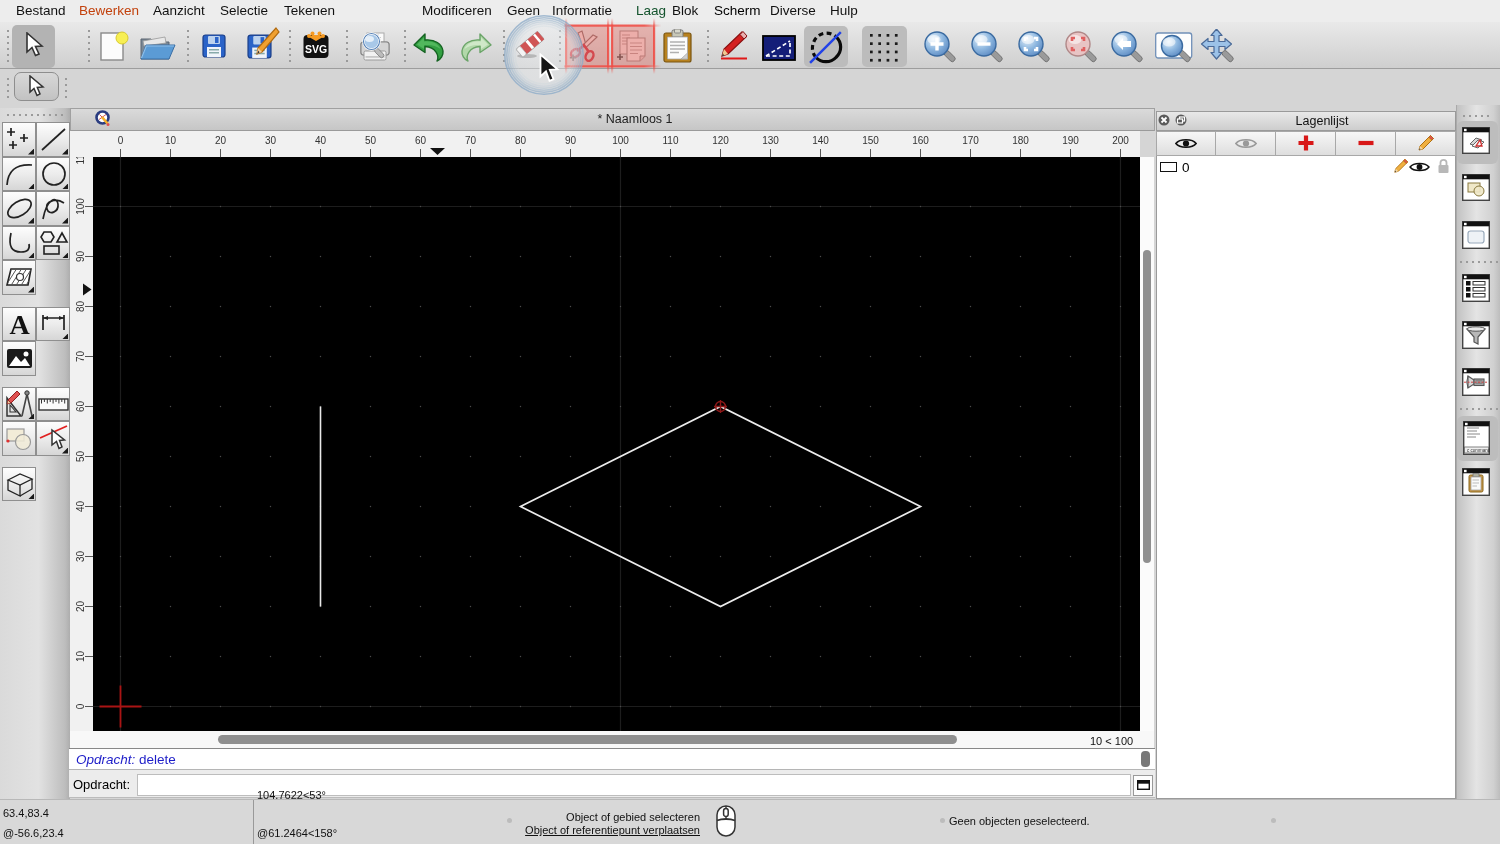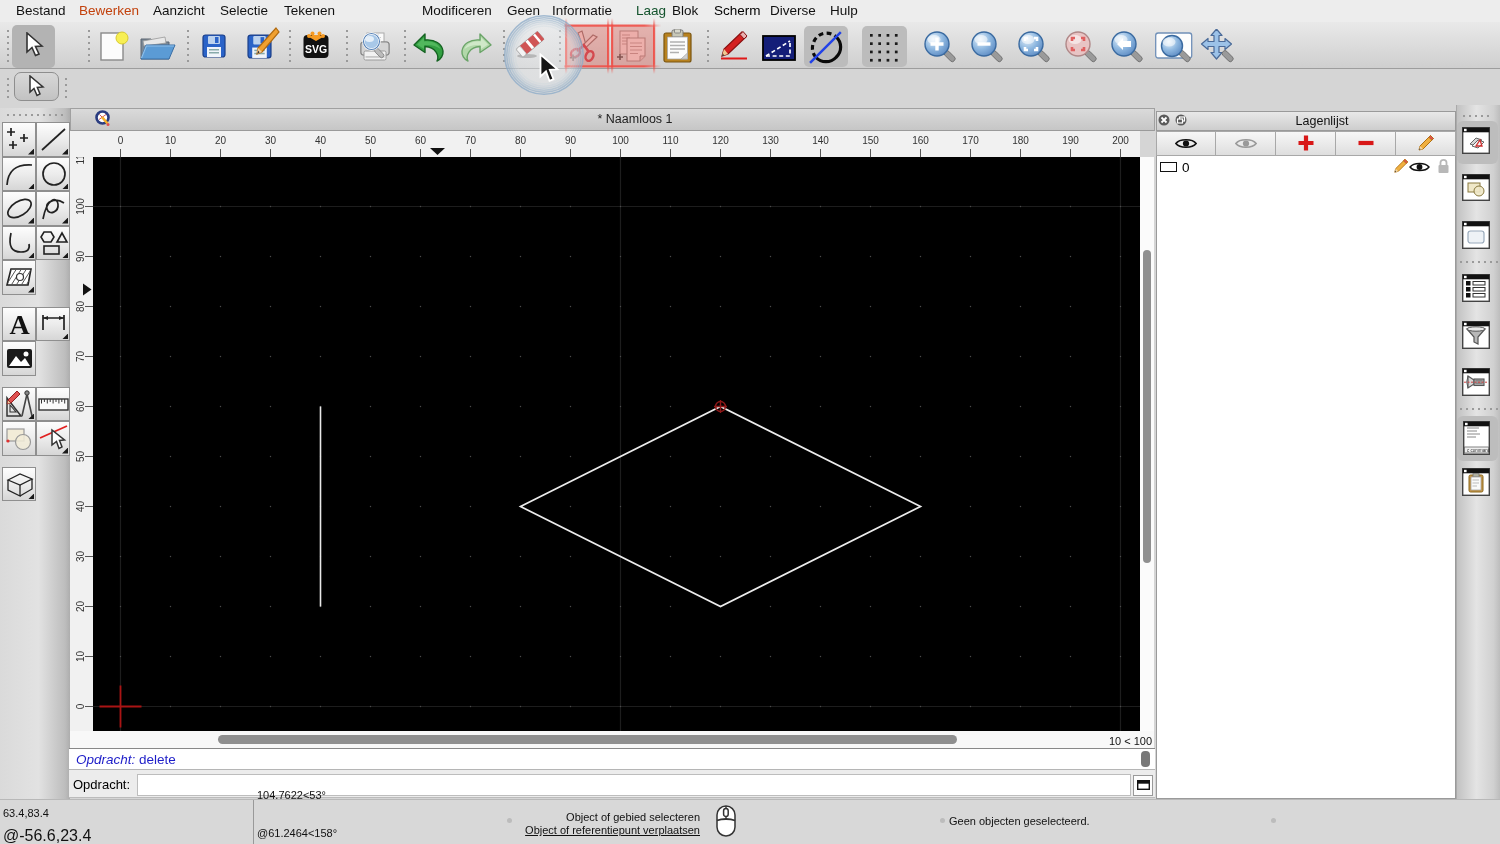--- a/index.html
+++ b/index.html
@@ -548,21 +548,21 @@
         <path d="M627.5,243.0 V256.0 M621.0,249.5 H634.0"></path>
       </g>
       <g stroke="#aa1414" stroke-width="1.8">
         <path d="M6.5,549.5 H48.5 M27.5,528.5 V570.5"></path>
       </g>
     </svg></div>
 <div class="abs" style="left:1140px;top:157px;width:14px;height:574px;background:#fbfbfb;"></div>
 <div class="abs" style="left:1142.5px;top:250px;width:8px;height:313px;background:#8f8f8f;border-radius:4px;"></div>
 <div class="abs" style="left:70px;top:731px;width:1084px;height:17px;background:#f8f8f8;"></div>
 <div class="abs" style="left:218px;top:734.5px;width:739px;height:9.5px;background:#8f8f8f;border-radius:5px;"></div>
-<div class="abs" style="left:1090px;top:735px;width:62px;font-size:11px;color:#111;text-align:right;">10 &lt; 100</div>
+<div class="abs" style="left:1090px;top:735px;width:62px;font-size:11px;color:#111;">10 &lt; 100</div>
 <div class="abs" style="left:69px;top:748px;width:1086px;height:22px;background:#fff;border-top:1.5px solid #888;border-bottom:1px solid #b5b5b5;"></div>
 <div class="abs" style="left:76px;top:752px;font-size:13.5px;color:#1d1dc8;"><i>Opdracht:</i> delete</div>
 <div class="abs" style="left:1141px;top:750.5px;width:9px;height:16px;background:#787878;border-radius:4px;"></div>
 <div class="abs" style="left:69px;top:770px;width:1086px;height:28px;background:#ececec;border-bottom:1px solid #bbb;"></div>
 <div class="abs" style="left:73px;top:777px;font-size:13px;color:#000;">Opdracht:</div>
 <div class="abs" style="left:137px;top:773.5px;width:994px;height:22.5px;background:#fff;border:1px solid #bdbdbd;"></div>
 <div class="abs" style="left:1133px;top:774.5px;width:20px;height:21px;background:#fdfdfd;border:1px solid #999;"></div>
 <svg class="abs" style="left:1137px;top:780px;" width="13" height="10" viewBox="0 0 13 10">
 <rect x="0.7" y="0.7" width="11.6" height="8.6" fill="#fff" stroke="#111" stroke-width="1.4"></rect>
 <rect x="0.7" y="0.7" width="11.6" height="3" fill="#111"></rect>
@@ -699,21 +699,21 @@
 <rect x="2" y="1.8" width="2.6" height="2.4" fill="#fff"></rect>
 <g transform="translate(0,2)">
 <rect x="7" y="5" width="14" height="17" rx="1.5" fill="#c89848" stroke="#8a6820" stroke-width="1"></rect>
 <rect x="11" y="3.5" width="6" height="3.5" fill="#b0b0a0" stroke="#777" stroke-width="0.8"></rect>
 <rect x="9" y="7" width="10" height="13" fill="#fafafa" stroke="#999" stroke-width="0.7"></rect>
 <path d="M10.5,10 H17 M10.5,13 H17 M10.5,16 H15" stroke="#bbb" stroke-width="1"></path>
     </g>
   </svg>
 <div class="abs" style="left:0;top:799px;width:1500px;height:45px;background:#d8d8d8;border-top:1px solid #b8b8b8;"></div>
 <div class="abs" style="left:3px;top:807px;font-size:11px;color:#111;">63.4,83.4</div>
-<div class="abs" style="left:3px;top:827px;font-size:16px;color:#111;">@-56.6,23.4</div>
+<div class="abs" style="left:3px;top:827px;font-size:11px;color:#111;">@-56.6,23.4</div>
 <div class="abs" style="left:253px;top:800px;width:1px;height:44px;background:#999;"></div>
 <div class="abs" style="left:257px;top:789px;font-size:11px;color:#111;">104.7622&lt;53°</div>
 <div class="abs" style="left:257px;top:827px;font-size:11px;color:#111;">@61.2464&lt;158°</div>
 <div class="abs" style="left:507px;top:818px;width:5px;height:5px;border-radius:3px;background:#bcbcbc;"></div>
 <div class="abs" style="left:400px;top:811px;width:300px;text-align:right;font-size:11px;color:#111;">Object of gebied selecteren</div>
 <div class="abs" style="left:400px;top:824px;width:300px;text-align:right;font-size:11px;color:#111;text-decoration:underline;">Object of referentiepunt verplaatsen</div>
 <svg class="abs" style="left:716px;top:805px;" width="20" height="32" viewBox="0 0 20 32">
 <rect x="1" y="1" width="18" height="30" rx="9" fill="#fff" stroke="#333" stroke-width="1.5"></rect>
 <path d="M1,15.5 C6,13.5 14,13.5 19,15.5" stroke="#333" stroke-width="1.8" fill="none"></path>
 <rect x="7.6" y="3.5" width="4.6" height="8" rx="2.3" fill="#fff" stroke="#333" stroke-width="1.5"></rect>

